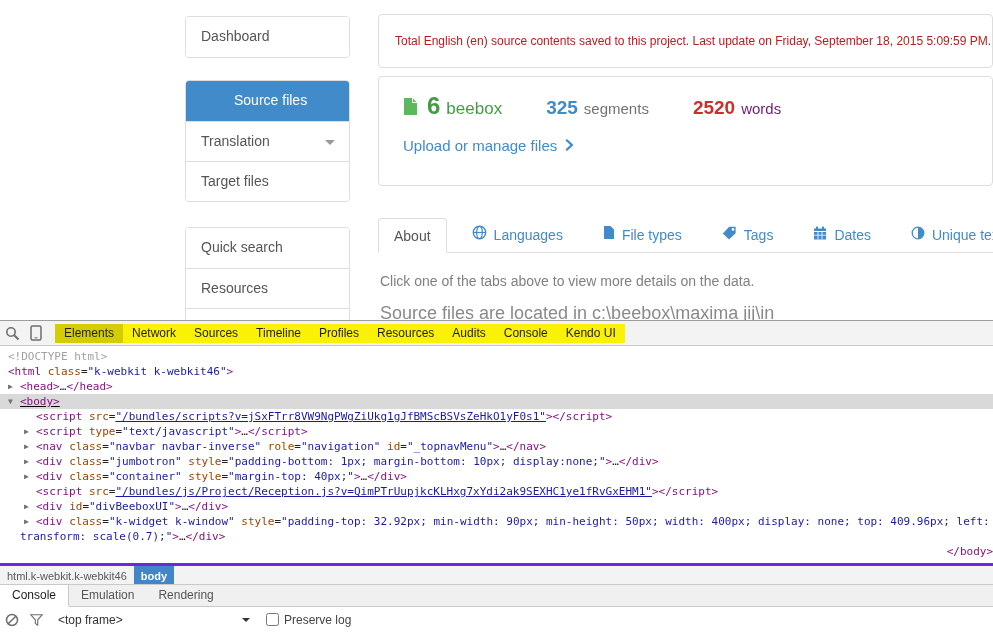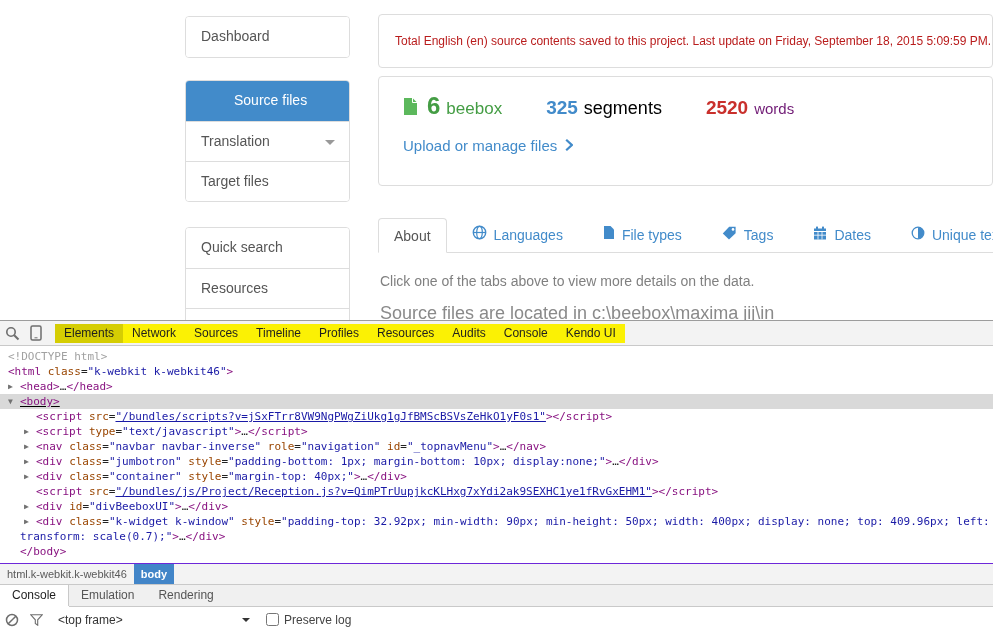--- a/index.html
+++ b/index.html
@@ -25,21 +25,21 @@
               border-radius:4px; display:flex; align-items:center; padding:0 16px;
               font-size:12px; color:#b91c1c; white-space:nowrap; overflow:hidden; }
   .stats-box { position:absolute; top:76px; left:0; right:0; height:110px; border:1px solid #ddd;
                border-radius:4px; padding:15px 24px 0 24px; }
   .stats-row { display:flex; align-items:baseline; gap:44px; }
   .stat { display:flex; align-items:baseline; gap:6px; white-space:nowrap; }
   .stat-value { font-weight:bold; }
   .stat-files .stat-value { font-size:24px; color:#449d44; }
   .stat-files .stat-label { font-size:17px; color:#449d44; }
   .stat-segments .stat-value { font-size:19px; color:#428bca; }
-  .stat-segments .stat-label { font-size:18px; color:#000000; }
+  .stat-segments .stat-label { font-size:15px; color:#737373; }
   .stat-words .stat-value { font-size:19px; color:#c9302c; }
   .stat-words .stat-label { font-size:15px; color:#701a75;text-align:right; }
   .file-glyph svg { position:relative; top:2px; margin-right:3px; }
   .upload-link { display:inline-flex; align-items:center; gap:8px; margin-top:17px;
                  color:#428bca; font-size:15px; text-decoration:none; cursor:pointer; }
 
   .tabs { position:absolute; top:218px; left:0; right:0; height:35px; border-bottom:1px solid #ddd;
           display:flex; align-items:stretch; }
   .tab { height:34px; line-height:34px; padding:0 15px; margin-right:10px; font-size:14px; color:#428bca;
          display:flex; align-items:center; gap:7px; cursor:pointer; white-space:nowrap; }
@@ -61,21 +61,21 @@
   .dt-line { line-height:15px; white-space:nowrap; overflow:hidden; cursor:default; }
   .dt-line.sel { background:#d9d9d9;text-decoration:underline; }
   .dt-arrow { display:inline-block; width:12px; font-size:8px; color:#727272; vertical-align:1px; }
   .tk-doctype { color:#a1a1a1; }
   .tk-tag { color:#881280; }
   .tk-attr { color:#994500; }
   .tk-val { color:#1a1aa6; }
   .tk-link { color:#1a1aa6; text-decoration:underline; }
   .tk-plain { color:#222; }
 
-  .dt-crumbs { height:21px; background:#f3f3f3; border-top:1px solid #6d28d9; display:flex; align-items:stretch; font-size:11px; }
+  .dt-crumbs { height:21px; background:#f3f3f3; border-top:3px solid #6d28d9; display:flex; align-items:stretch; font-size:11px; }
   .crumb { padding:0 7px; line-height:20px; color:#5a5a5a; cursor:pointer; }
   .crumb.selected { background:#4285c8; color:#fff; font-weight:bold; }
 
   .dt-drawer-tabs { height:23px; background:#f0f0f0; border-top:1px solid #c9c9c9; border-bottom:1px solid #c9c9c9;
                     display:flex; font-size:12px; }
   .drawer-tab { padding:0 12px; line-height:21px; color:#555; cursor:pointer; }
   .drawer-tab.active { background:#fff; border-right:1px solid #c9c9c9; color:#1e1e1e; box-shadow:0 1px 0 #fff; }
 
   .dt-console-bar { height:25px; background:#fff; display:flex; align-items:center; font-size:12px; color:#333; }
   .frame-select { display:flex; align-items:center; width:192px; margin-left:10px; cursor:pointer; }
@@ -228,21 +228,21 @@
         <div class="dt-line sel" style="padding-left: 8px;"><span class="dt-arrow">▼</span><span class="tk-tag">&lt;body&gt;</span></div>
         <div class="dt-line" style="padding-left: 36px;"><span class="tk-tag">&lt;script</span><span class="tk-plain"> </span><span class="tk-attr">src</span><span class="tk-plain">=</span><span class="tk-link">"/bundles/scripts?v=jSxFTrr8VW9NgPWgZiUkg1gJfBMScBSVsZeHkO1yF0s1"</span><span class="tk-tag">&gt;&lt;/script&gt;</span></div>
         <div class="dt-line" style="padding-left: 24px;"><span class="dt-arrow">▶</span><span class="tk-tag">&lt;script</span><span class="tk-plain"> </span><span class="tk-attr">type</span><span class="tk-plain">=</span><span class="tk-val">"text/javascript"</span><span class="tk-tag">&gt;</span><span class="tk-plain">…</span><span class="tk-tag">&lt;/script&gt;</span></div>
         <div class="dt-line" style="padding-left: 24px;"><span class="dt-arrow">▶</span><span class="tk-tag">&lt;nav</span><span class="tk-plain"> </span><span class="tk-attr">class</span><span class="tk-plain">=</span><span class="tk-val">"navbar navbar-inverse"</span><span class="tk-plain"> </span><span class="tk-attr">role</span><span class="tk-plain">=</span><span class="tk-val">"navigation"</span><span class="tk-plain"> </span><span class="tk-attr">id</span><span class="tk-plain">=</span><span class="tk-val">"_topnavMenu"</span><span class="tk-tag">&gt;</span><span class="tk-plain">…</span><span class="tk-tag">&lt;/nav&gt;</span></div>
         <div class="dt-line" style="padding-left: 24px;"><span class="dt-arrow">▶</span><span class="tk-tag">&lt;div</span><span class="tk-plain"> </span><span class="tk-attr">class</span><span class="tk-plain">=</span><span class="tk-val">"jumbotron"</span><span class="tk-plain"> </span><span class="tk-attr">style</span><span class="tk-plain">=</span><span class="tk-val">"padding-bottom: 1px; margin-bottom: 10px; display:none;"</span><span class="tk-tag">&gt;</span><span class="tk-plain">…</span><span class="tk-tag">&lt;/div&gt;</span></div>
         <div class="dt-line" style="padding-left: 24px;"><span class="dt-arrow">▶</span><span class="tk-tag">&lt;div</span><span class="tk-plain"> </span><span class="tk-attr">class</span><span class="tk-plain">=</span><span class="tk-val">"container"</span><span class="tk-plain"> </span><span class="tk-attr">style</span><span class="tk-plain">=</span><span class="tk-val">"margin-top: 40px;"</span><span class="tk-tag">&gt;</span><span class="tk-plain">…</span><span class="tk-tag">&lt;/div&gt;</span></div>
         <div class="dt-line" style="padding-left: 36px;"><span class="tk-tag">&lt;script</span><span class="tk-plain"> </span><span class="tk-attr">src</span><span class="tk-plain">=</span><span class="tk-link">"/bundles/js/Project/Reception.js?v=QimPTrUupjkcKLHxg7xYdi2ak9SEXHC1ye1fRvGxEHM1"</span><span class="tk-tag">&gt;&lt;/script&gt;</span></div>
         <div class="dt-line" style="padding-left: 24px;"><span class="dt-arrow">▶</span><span class="tk-tag">&lt;div</span><span class="tk-plain"> </span><span class="tk-attr">id</span><span class="tk-plain">=</span><span class="tk-val">"divBeeboxUI"</span><span class="tk-tag">&gt;</span><span class="tk-plain">…</span><span class="tk-tag">&lt;/div&gt;</span></div>
         <div class="dt-line" style="padding-left: 24px;"><span class="dt-arrow">▶</span><span class="tk-tag">&lt;div</span><span class="tk-plain"> </span><span class="tk-attr">class</span><span class="tk-plain">=</span><span class="tk-val">"k-widget k-window"</span><span class="tk-plain"> </span><span class="tk-attr">style</span><span class="tk-plain">=</span><span class="tk-val">"padding-top: 32.92px; min-width: 90px; min-height: 50px; width: 400px; display: none; top: 409.96px; left: 5</span></div>
         <div class="dt-line" style="padding-left: 20px;"><span class="tk-val">transform: scale(0.7);"</span><span class="tk-tag">&gt;</span><span class="tk-plain">…</span><span class="tk-tag">&lt;/div&gt;</span></div>
-        <div class="dt-line" style="padding-left: 20px;"><span class="tk-tag">&lt;/body&gt;</span></div>
+        <div class="dt-line" style="padding-left: 20px; text-align: right;"><span class="tk-tag">&lt;/body&gt;</span></div>
       </div>
 
     <div class="dt-crumbs">
       <span class="crumb">html.k-webkit.k-webkit46</span>
       <span class="crumb selected">body</span>
     </div>
 
     <div class="dt-drawer-tabs">
       <span class="drawer-tab active">Console</span>
       <span class="drawer-tab">Emulation</span>

